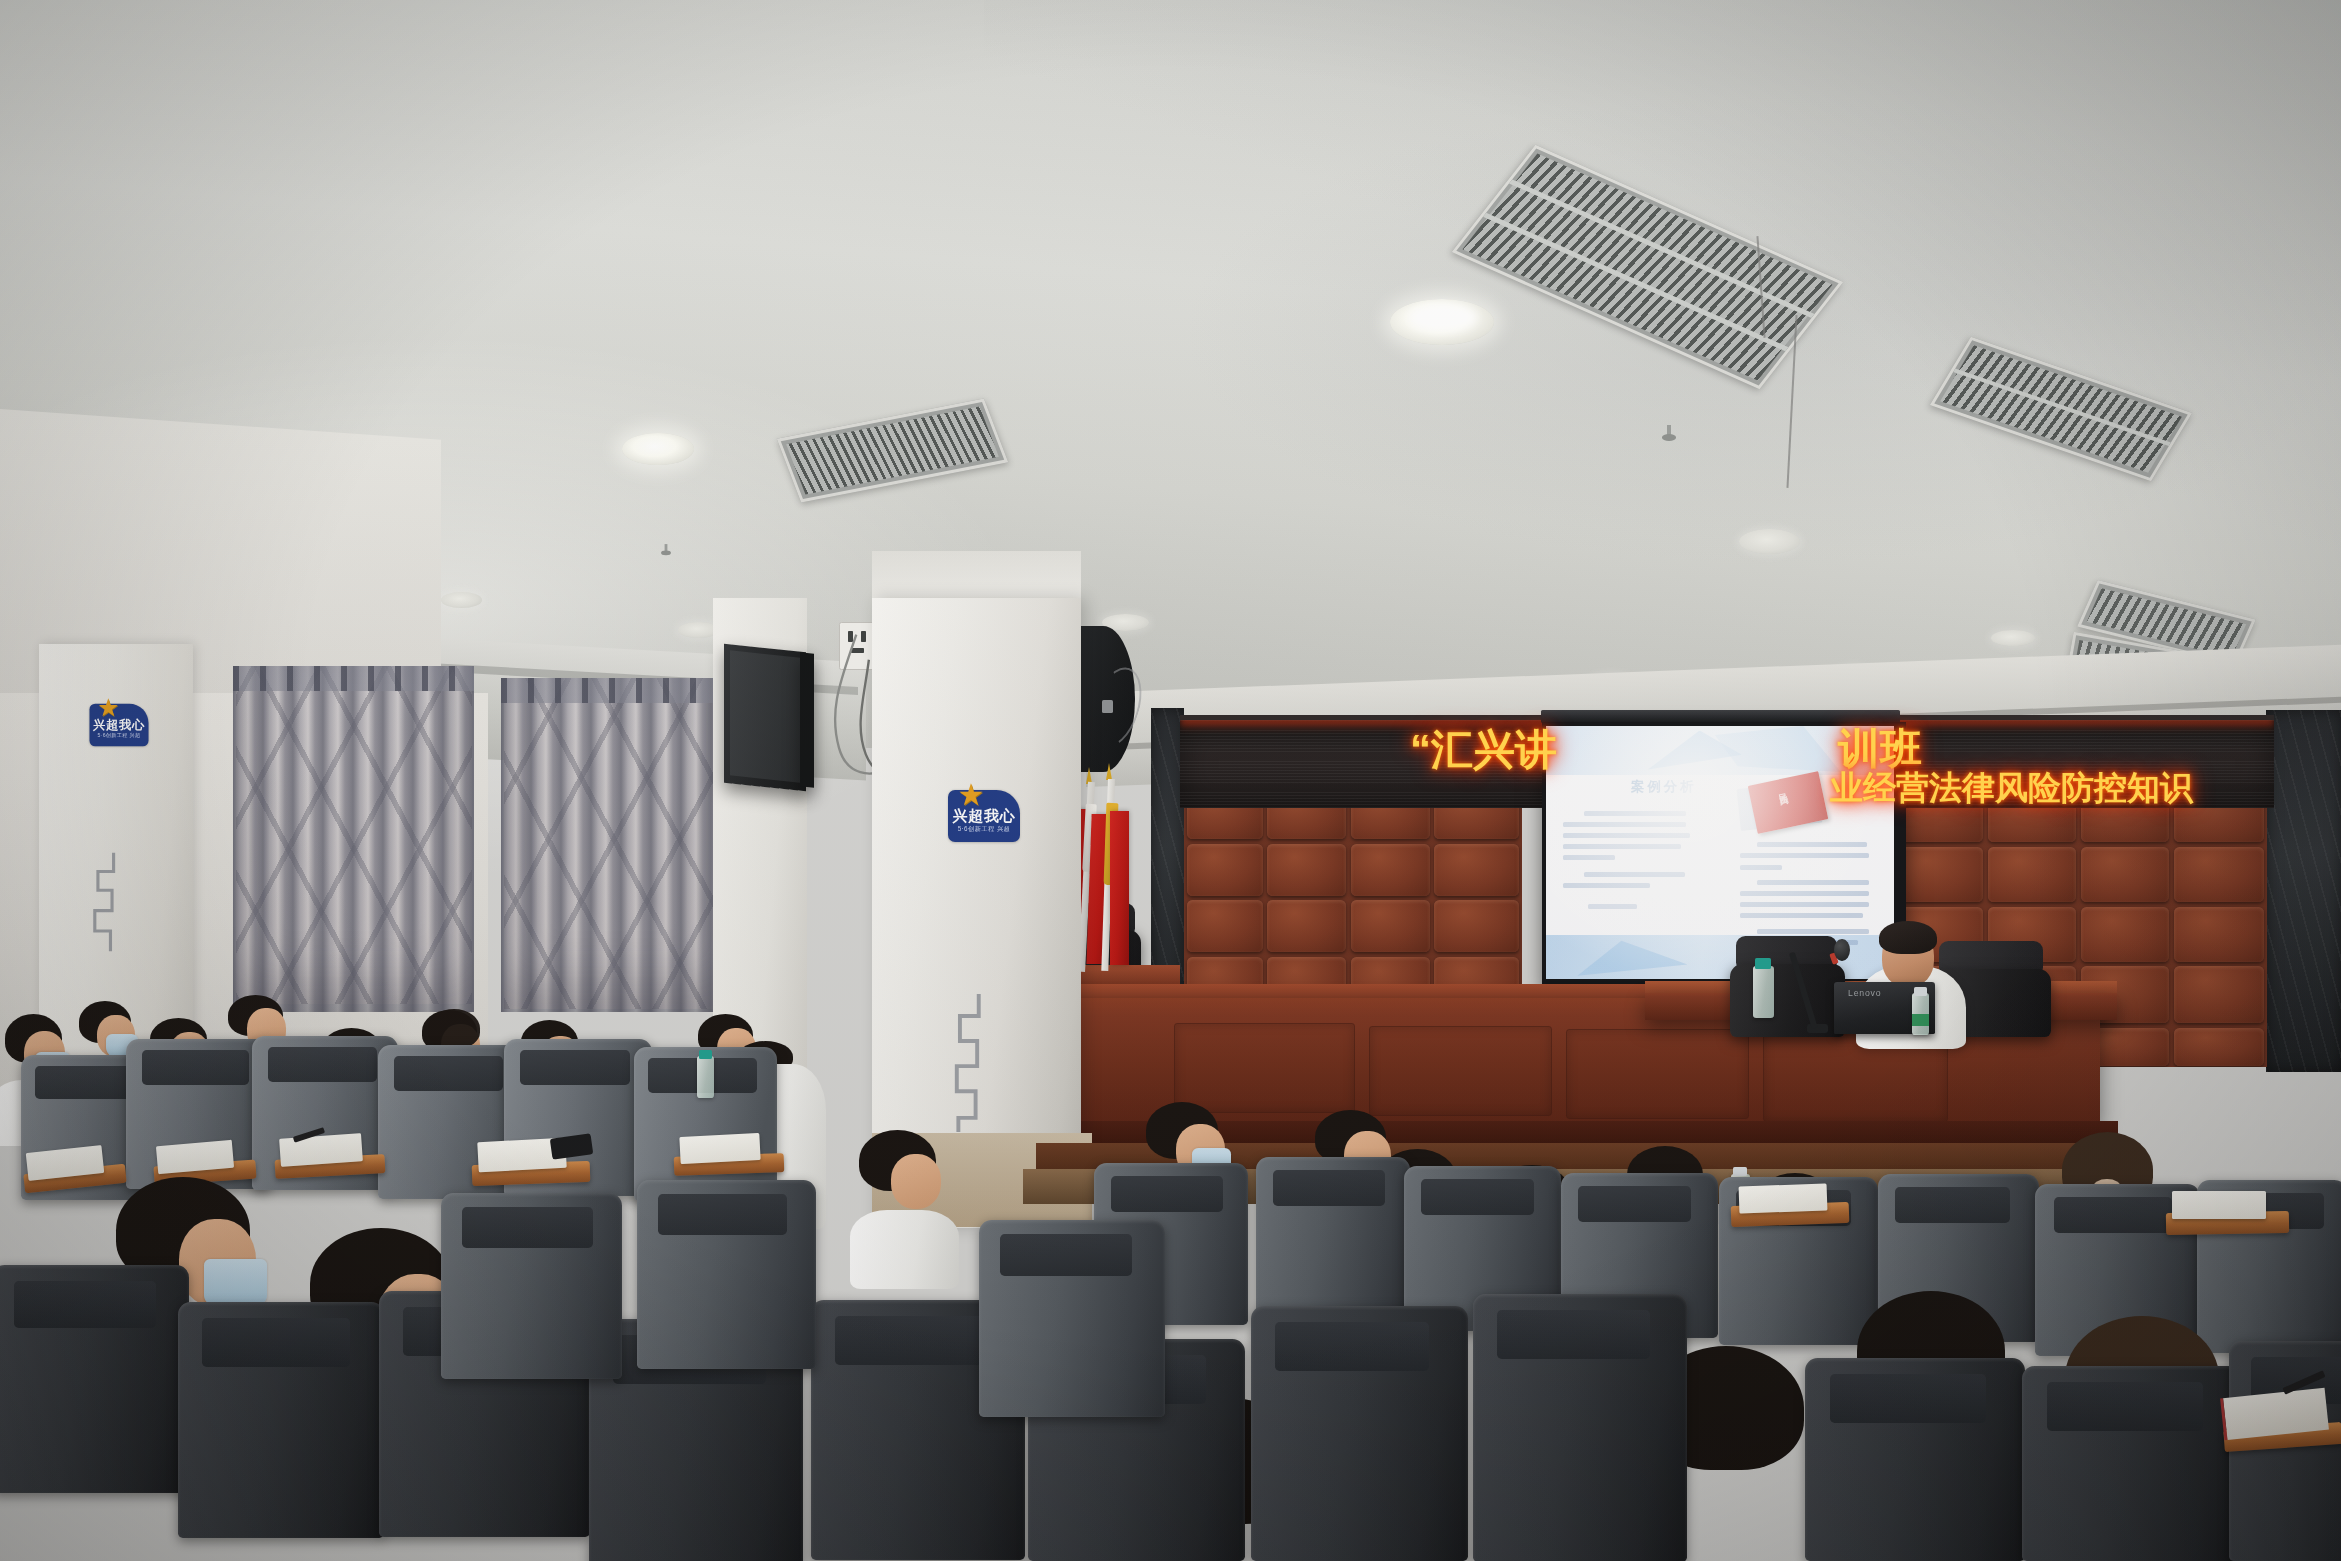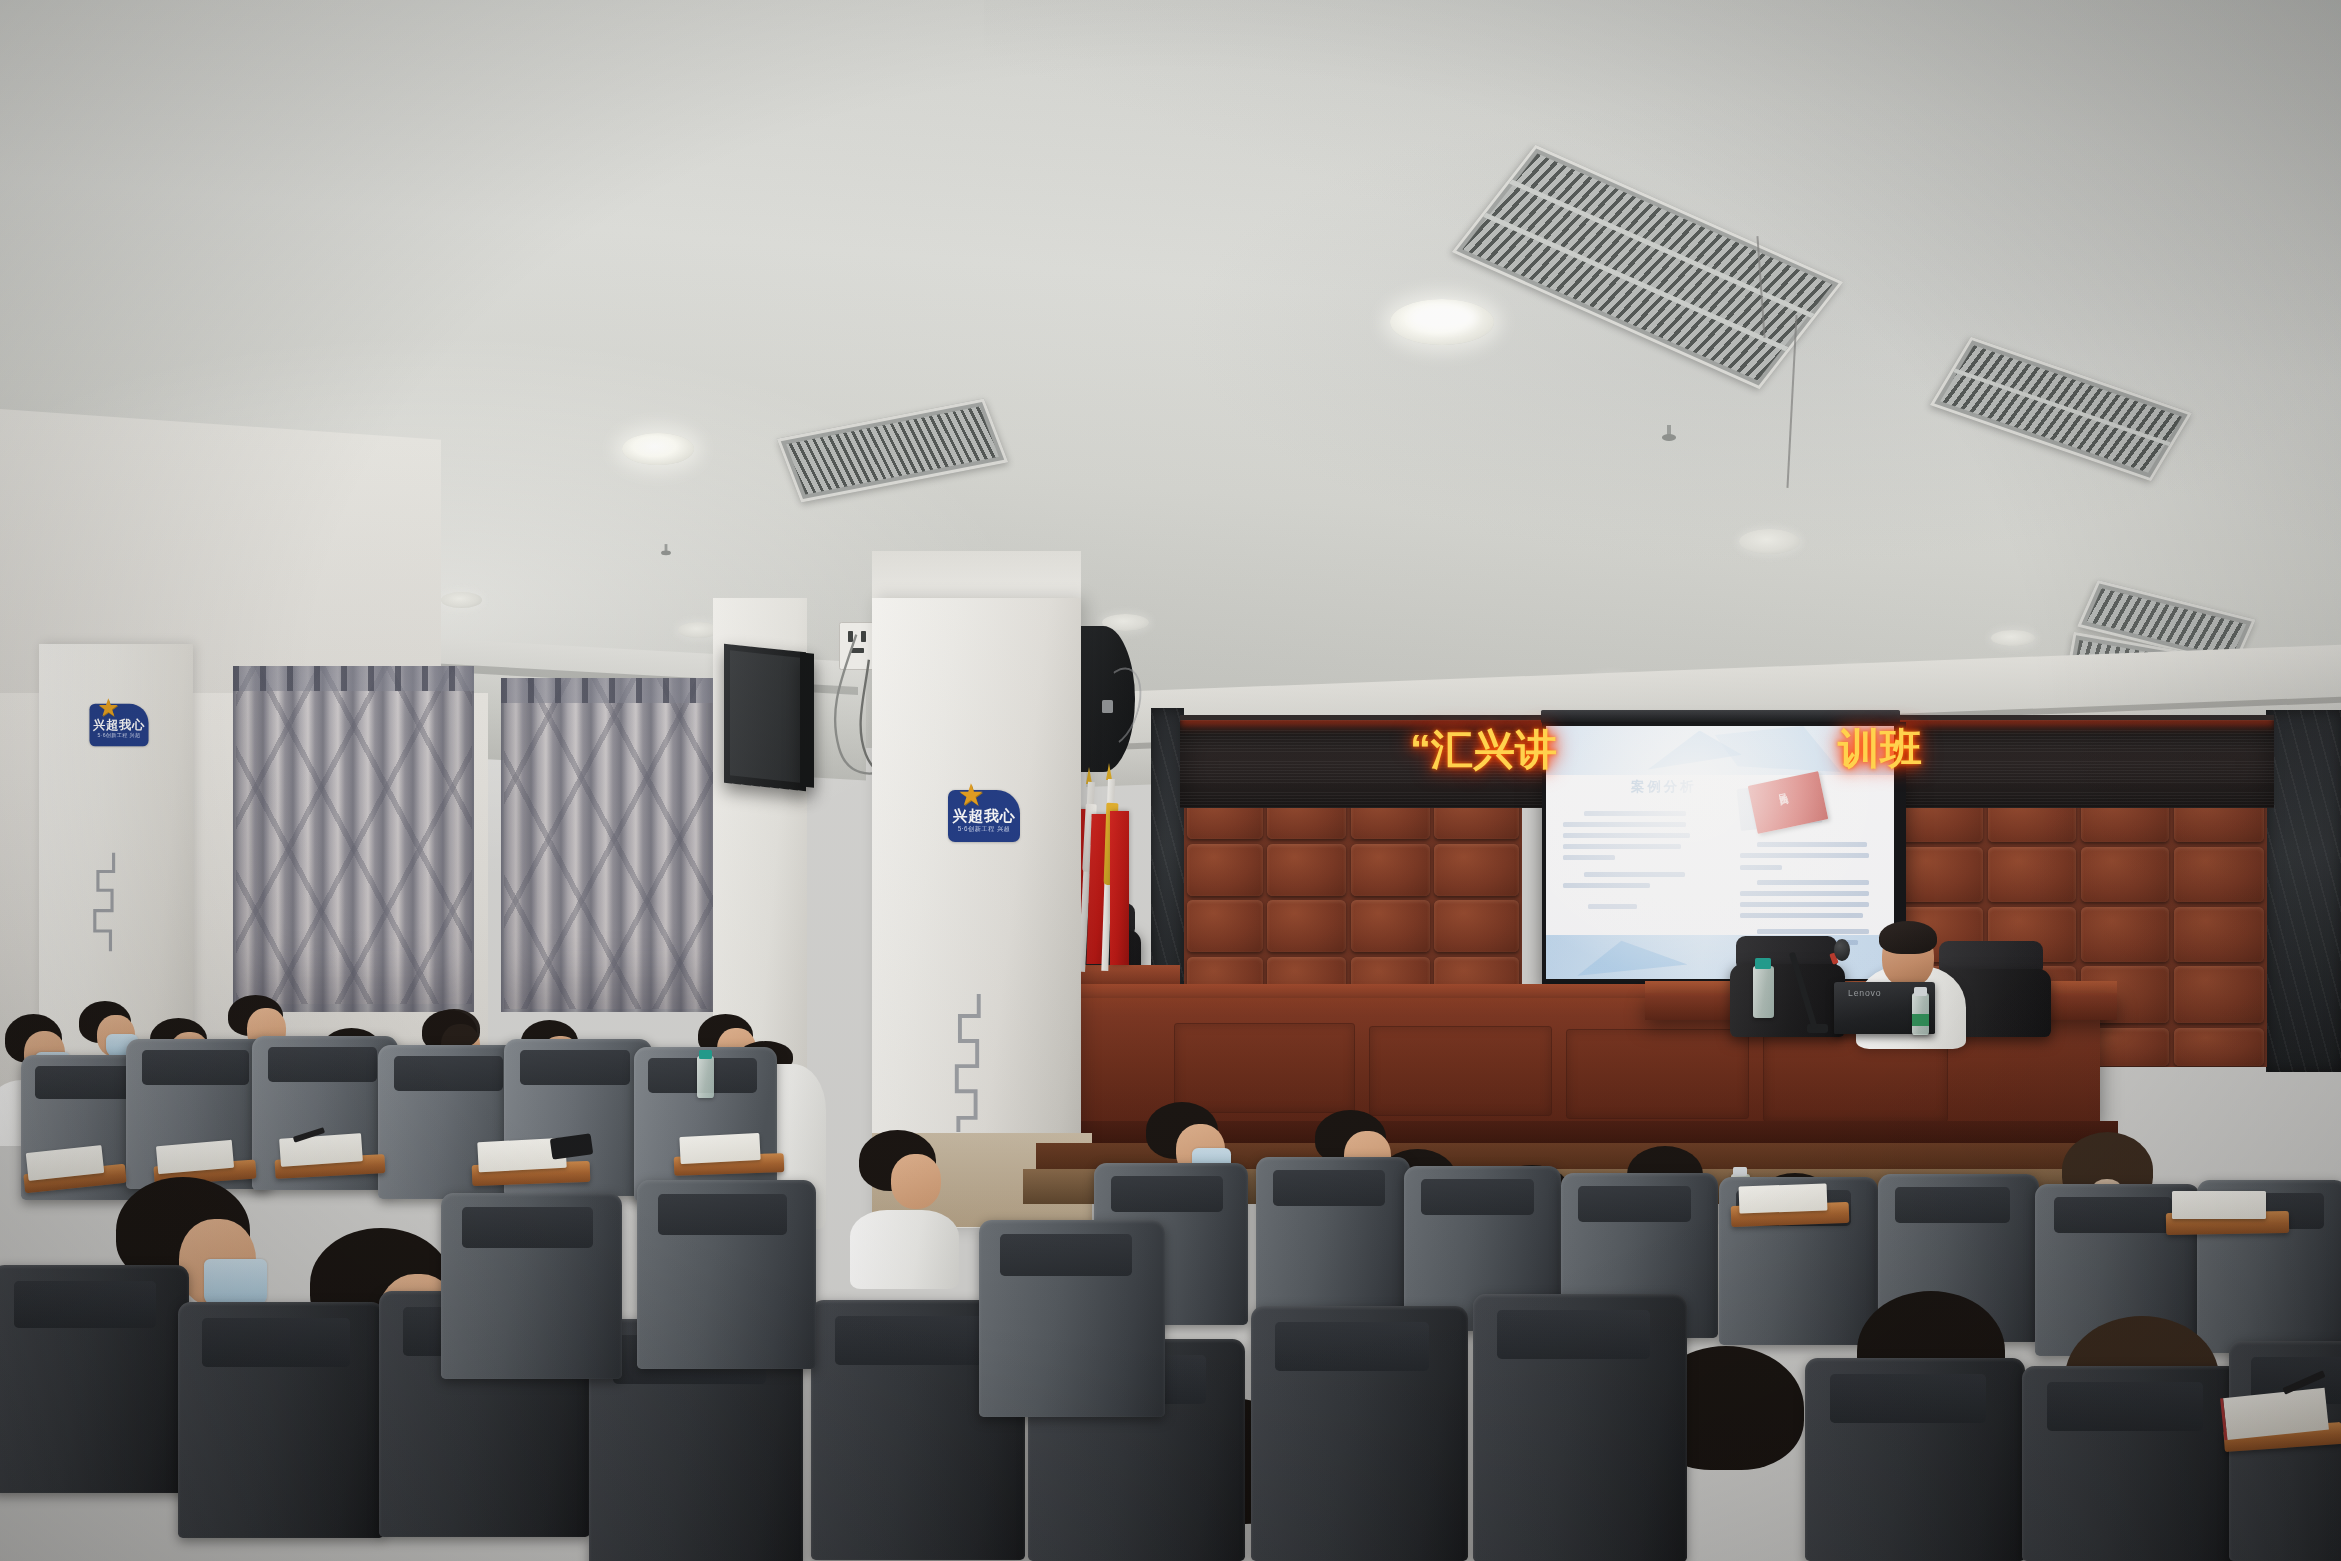--- a/index.html
+++ b/index.html
@@ -429,20 +429,21 @@
     <div class="pad" style="left:96px;top:241px;width:88px;height:38px;"></div>
     <div class="pad" style="left:189px;top:241px;width:88px;height:38px;"></div>
     <div class="pad" style="left:282px;top:241px;width:90px;height:38px;"></div>
   </div>
 
   <div class="ledpanel" style="left:1180px;top:715px;width:1094px;height:88px;">
     <div class="led-glow"></div>
   </div>
   <div class="ledtext" style="left:1410px;top:722px;font-size:42px;">“汇兴讲</div>
   <div class="ledtext" style="left:1838px;top:721px;font-size:42px;">训班</div>
+  <div class="ledtext" style="left:1830px;top:766px;font-size:33px;">业经营法律风险防控知识</div>
 
   <div class="screen-bar" style="left:1541px;top:710px;width:359px;height:12.6px;"></div>
   <div class="screen-frame" style="left:1542px;top:722px;width:356px;height:261px;">
     <div class="screen" style="left:3.9px;top:3.9px;width:348px;height:253px;">
       <div class="slide">
         <div class="slide-band" style="top:0;"></div>
         <div class="slide-poly" style="left:102px;top:4.7px;width:94px;height:39px;clip-path:polygon(0 100%,55% 0,100% 62%);"></div>
         <div class="slide-poly" style="left:169px;top:0;width:126px;height:46px;clip-path:polygon(0 20%,70% 0,100% 100%,18% 88%);opacity:.6;"></div>
         <div class="slide-band bot" style="bottom:0;height:44px;"></div>
         <div class="slide-poly" style="left:31.5px;bottom:3.1px;width:110px;height:38px;clip-path:polygon(0 100%,40% 8%,100% 70%);"></div>

